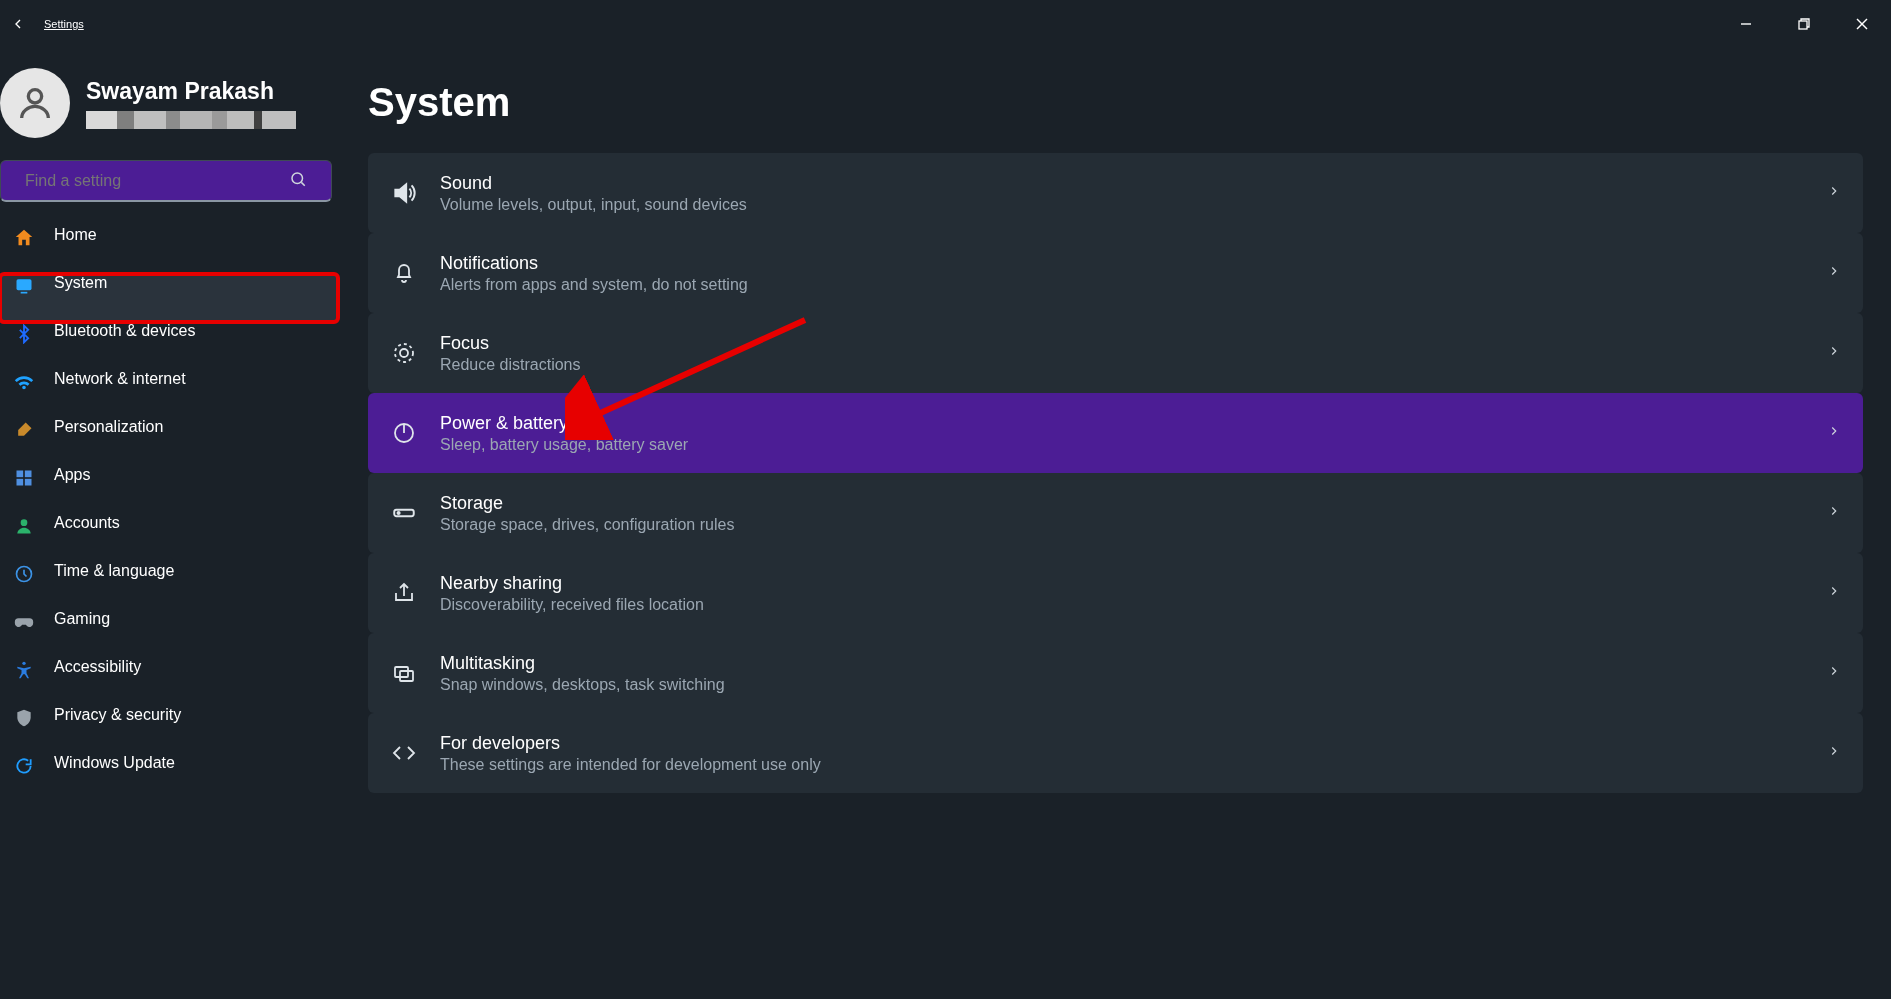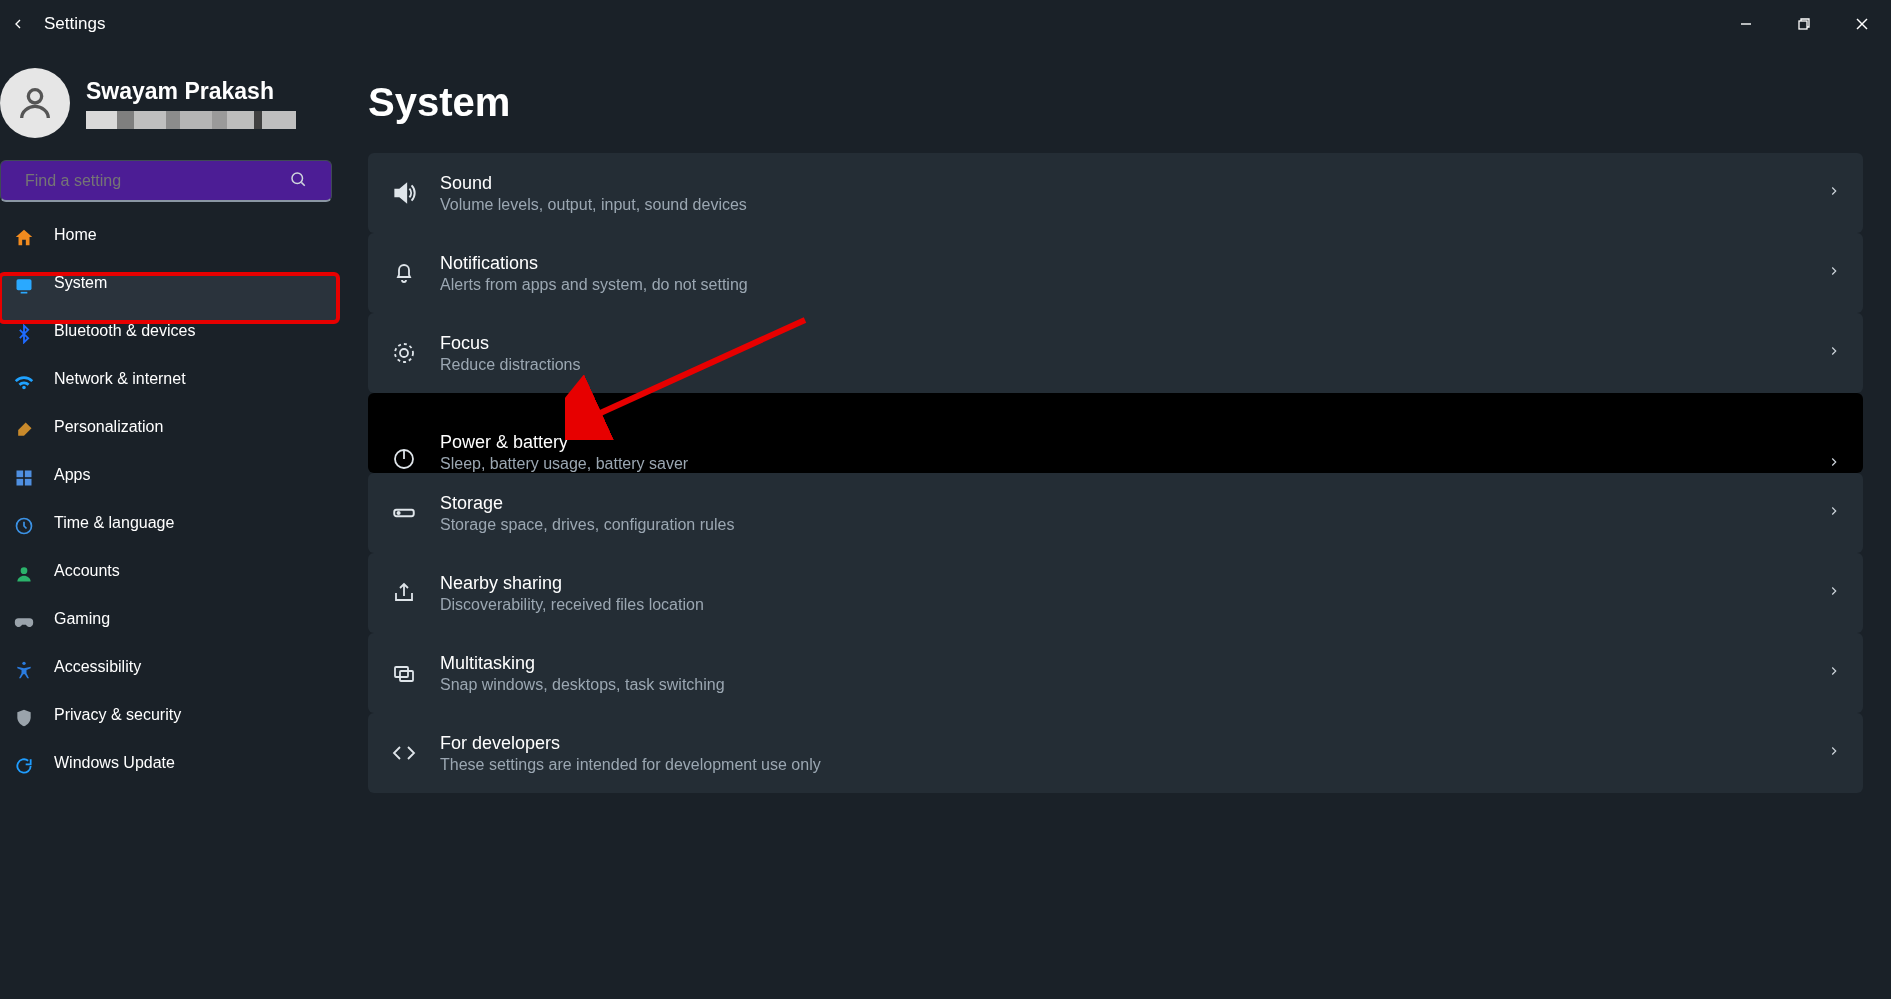--- a/index.html
+++ b/index.html
@@ -19,21 +19,21 @@
     align-items: center;
     justify-content: space-between;
     padding: 0 0 0 6px;
   }
   .titlebar-left { display: flex; align-items: center; gap: 14px; }
   .back-btn {
     width: 24px; height: 24px;
     display:flex;align-items:center;justify-content:center;
     color:#ffffff;
   }
-  .app-title { font-size: 17px; }
+  .app-title { font-size: 11px; text-decoration: underline; }
   .titlebar-right { display: flex; }
   .win-btn {
     width: 58px; height: 40px;
     display:flex;align-items:center;justify-content:center;
     color:#ffffff;
   }
 
   
   .layout { display: flex; height: calc(100% - 48px); }
 
@@ -125,21 +125,21 @@
   .cards { display:flex; flex-direction:column; gap: 0; }
   .card {
     background:#242d35;
     border-radius: 6px;
     height: 80px;
     display:flex;
     align-items:center;
     padding: 0 22px;
     gap: 22px;
   }
-  .card.selected { background:#000000;align-items:flex-end; }
+  .card.selected { background:#4c1d95; }
   .card-icon {
     width: 28px; height:28px;
     color:#dfe5ea;
     display:flex;align-items:center;justify-content:center;
   }
   .card-text { flex:1; }
   .card-title { font-size: 18px; }
   .card-sub { font-size: 16px; color:#9ba7b2; margin-top:2px; }
   .chev { color:#cfd6dd; }
 
@@ -260,36 +260,36 @@
           <svg width="20" height="20" viewBox="0 0 24 24" fill="currentColor">
               <rect x="3" y="3" width="8" height="8"></rect>
               <rect x="13" y="3" width="8" height="8"></rect>
               <rect x="3" y="13" width="8" height="8"></rect>
               <rect x="13" y="13" width="8" height="8"></rect>
             </svg>
         </span>
         <span>Apps</span>
       </li>
       <li class="nav-item">
+        <span class="nav-icon ic-acc">
+          <svg width="20" height="20" viewBox="0 0 24 24" fill="currentColor">
+              <circle cx="12" cy="8" r="4"></circle>
+              <path d="M4 21c0-4 4-7 8-7s8 3 8 7z"></path>
+            </svg>
+        </span>
+        <span>Accounts</span>
+      </li>
+      <li class="nav-item">
         <span class="nav-icon ic-time">
           <svg width="20" height="20" viewBox="0 0 24 24" fill="none" stroke="currentColor" stroke-width="2">
               <circle cx="12" cy="12" r="9"></circle>
               <path d="M12 7v5l3 3"></path>
             </svg>
         </span>
         <span>Time &amp; language</span>
-      </li>
-      <li class="nav-item">
-        <span class="nav-icon ic-acc">
-          <svg width="20" height="20" viewBox="0 0 24 24" fill="currentColor">
-              <circle cx="12" cy="8" r="4"></circle>
-              <path d="M4 21c0-4 4-7 8-7s8 3 8 7z"></path>
-            </svg>
-        </span>
-        <span>Accounts</span>
       </li>
       <li class="nav-item">
         <span class="nav-icon ic-game">
           <svg width="22" height="22" viewBox="0 0 24 24" fill="currentColor">
               <path d="M6 8h12a4 4 0 014 4v1a4 4 0 01-7 3l-1-1h-4l-1 1a4 4 0 01-7-3v-1a4 4 0 014-4z"></path>
             </svg>
         </span>
         <span>Gaming</span>
       </li>
       <li class="nav-item">

